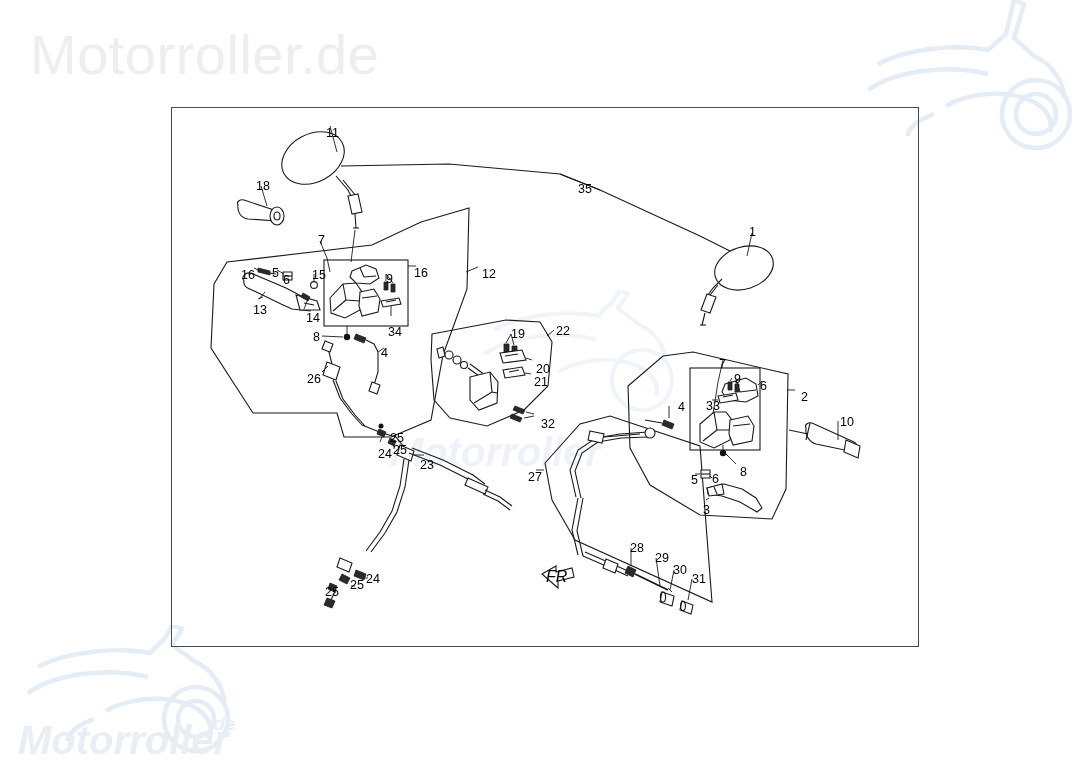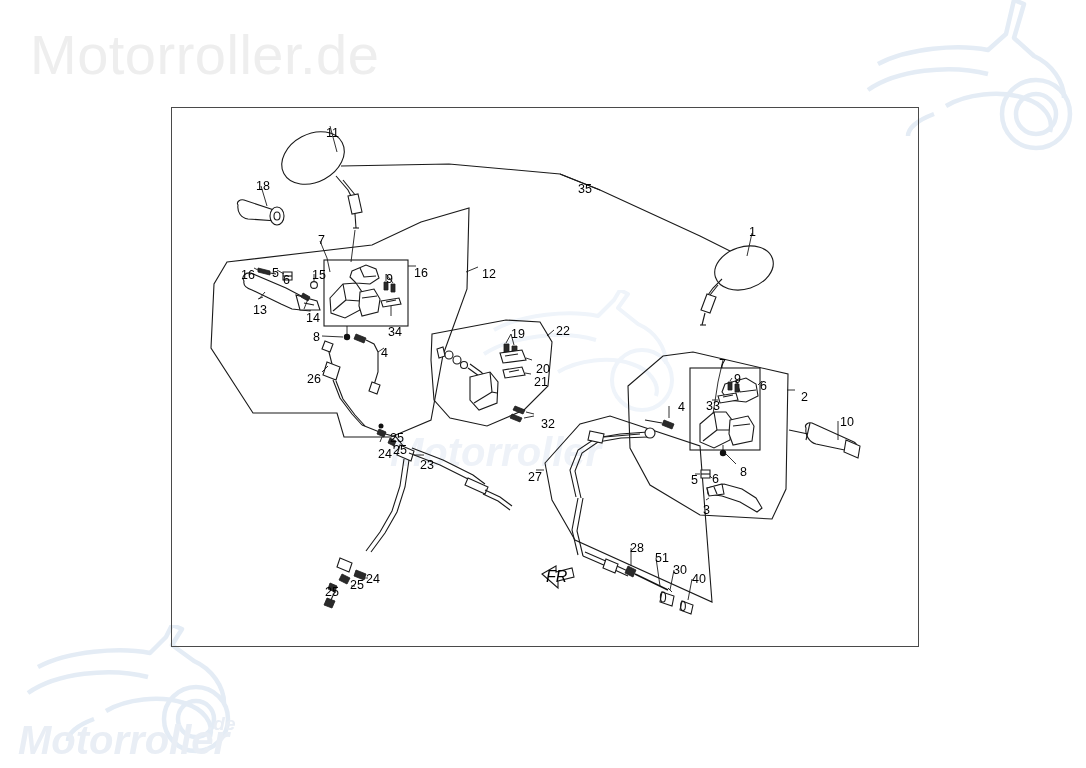--- a/index.html
+++ b/index.html
@@ -402,22 +402,22 @@
       <div class="lbl" style="left: 420px; top: 458px;">23</div>
       <div class="lbl" style="left: 378px; top: 447px;">24</div>
       <div class="lbl" style="left: 366px; top: 572px;">24</div>
       <div class="lbl" style="left: 390px; top: 431px;">25</div>
       <div class="lbl" style="left: 393px; top: 443px;">25</div>
       <div class="lbl" style="left: 350px; top: 578px;">25</div>
       <div class="lbl" style="left: 325px; top: 585px;">25</div>
       <div class="lbl" style="left: 307px; top: 372px;">26</div>
       <div class="lbl" style="left: 528px; top: 470px;">27</div>
       <div class="lbl" style="left: 630px; top: 541px;">28</div>
-      <div class="lbl" style="left: 655px; top: 551px;">51</div>
+      <div class="lbl" style="left: 655px; top: 551px;">29</div>
       <div class="lbl" style="left: 673px; top: 563px;">30</div>
-      <div class="lbl" style="left: 692px; top: 572px;">40</div>
+      <div class="lbl" style="left: 692px; top: 572px;">31</div>
       <div class="lbl" style="left: 541px; top: 417px;">32</div>
       <div class="lbl" style="left: 706px; top: 399px;">33</div>
       <div class="lbl" style="left: 388px; top: 325px;">34</div>
       <div class="lbl" style="left: 571px; top: 182px; margin-left: 7px;">35</div>
     </div>
 
 </div>
 
 </body></html>

